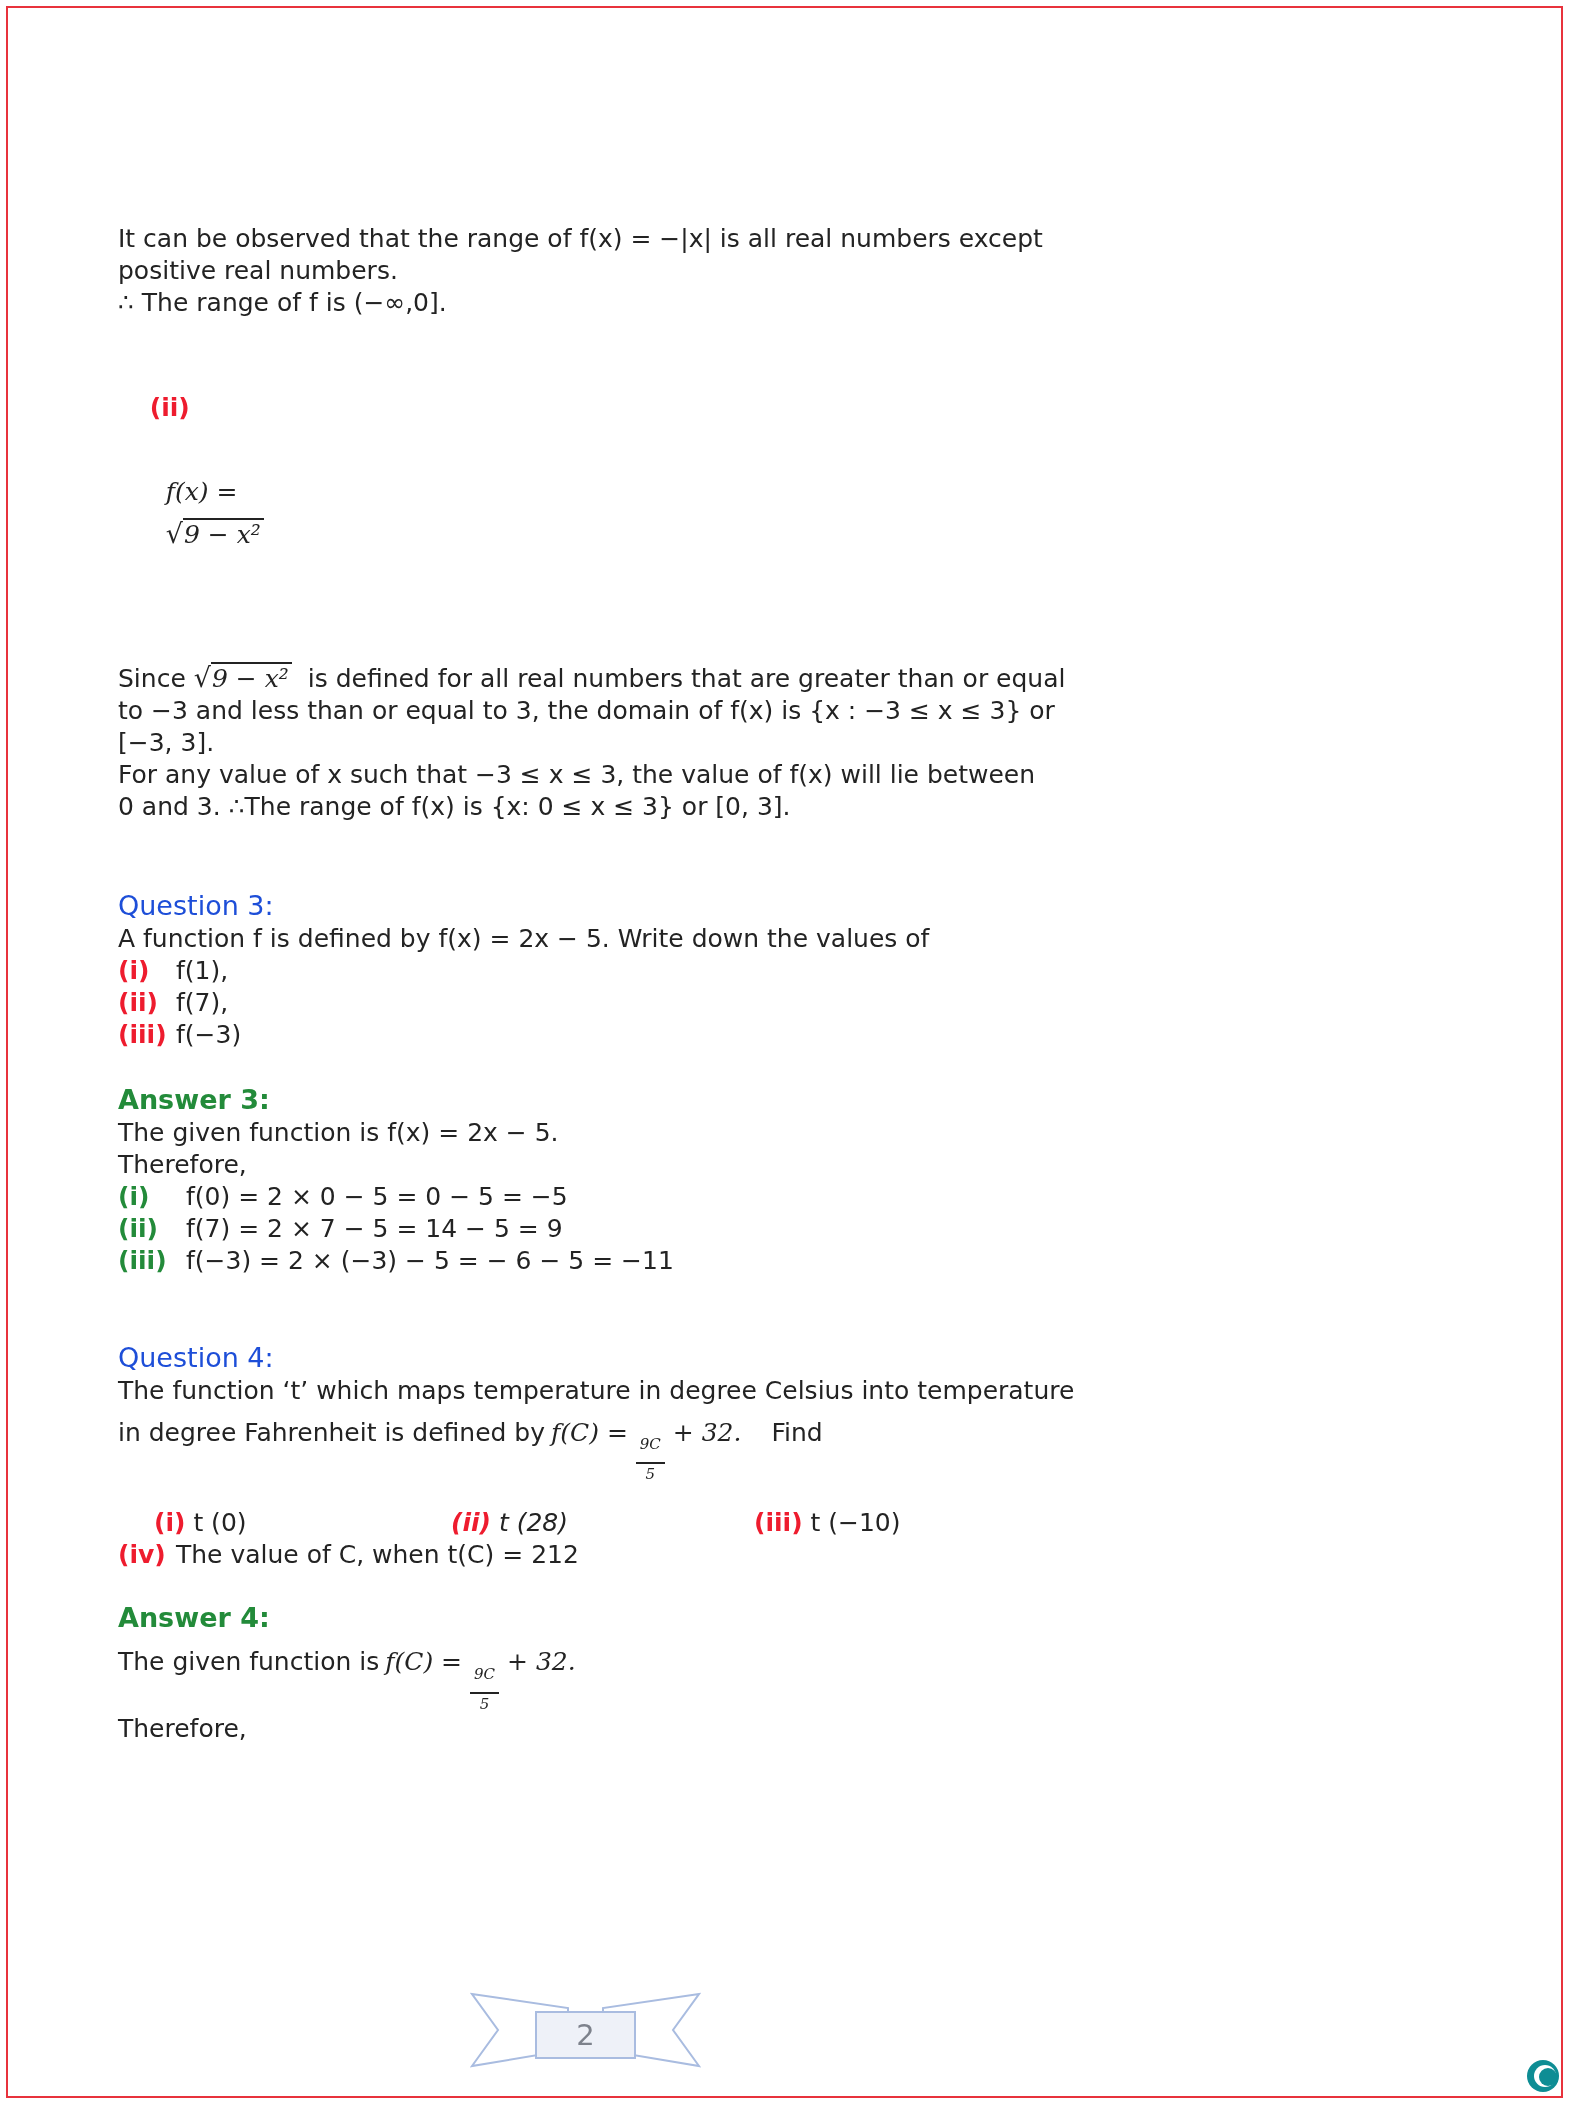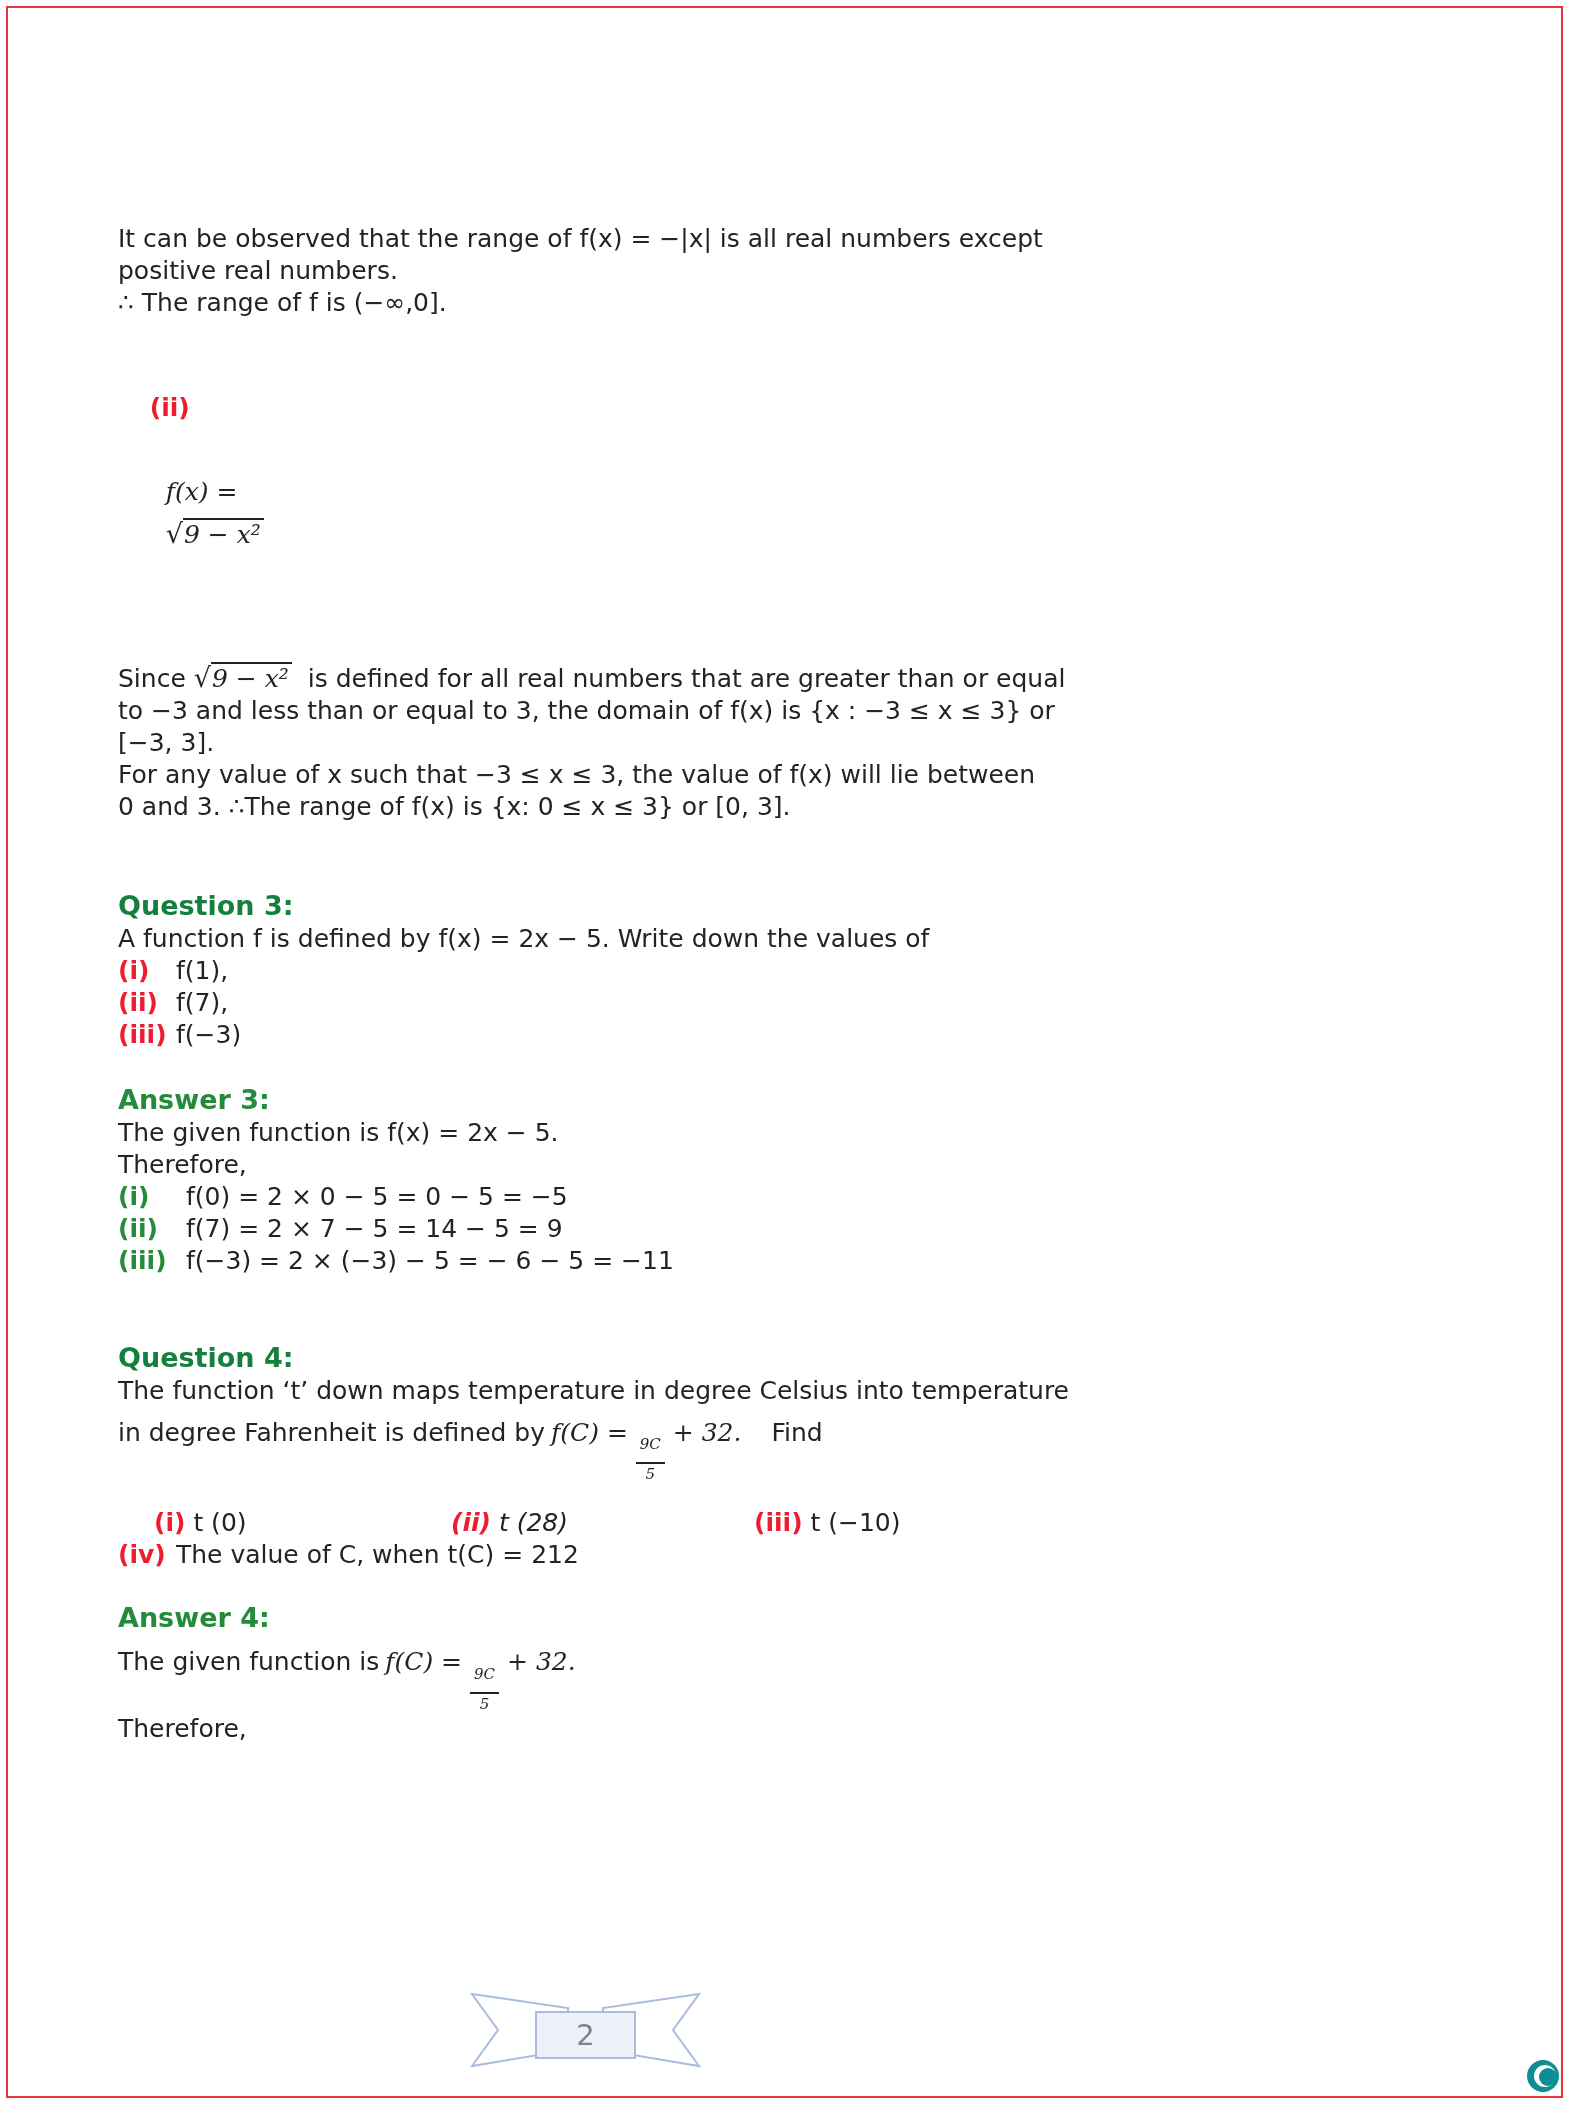--- a/index.html
+++ b/index.html
@@ -23,21 +23,21 @@
   .p { white-space:pre-wrap; }
   .line { white-space:pre-wrap; }
   .mt-p1   { margin-top:213px; }
   .mt-f2   { margin-top:26px; line-height:42px; }
   .mt-since{ margin-top:22px; }
   .mt-q3h  { margin-top:66px; }
   .mt-a3h  { margin-top:32px; }
   .mt-q4h  { margin-top:64px; }
   .mt-row4 { margin-top:24px; }
   .mt-a4h  { margin-top:30px; }
-  .qhead { color:#15803d; font-weight:bold; font-size:27px; line-height:34px; }
+  .qhead { color:#1d4ed8; font-weight:normal; font-size:27px; line-height:34px; }
   .ahead { color:#238b3a; font-weight:bold; font-size:27px; line-height:34px; }
   .marker { font-weight:bold; display:inline-block; }
   .red   { color:#ee1c2e; }
   .green { color:#238b3a; }
   .mk-q3 { min-width:58px; }
   .mk-a3 { min-width:68px; }
   .mk-iv { min-width:58px; }
   .math {
     font-family:"DejaVu Serif", serif;
     font-style:italic;
@@ -121,21 +121,21 @@
   <div class="item"><span class="marker red mk-q3">(iii)</span><span>f(−3)</span></div>
 
   <h2 class="ahead mt-a3h">Answer 3:</h2>
   <p class="p">The given function is f(x) = 2x − 5.</p>
   <p class="p">Therefore,</p>
   <div class="item"><span class="marker green mk-a3">(i)</span><span>f(0) = 2 × 0 − 5 = 0 − 5 = −5</span></div>
   <div class="item"><span class="marker green mk-a3">(ii)</span><span>f(7) = 2 × 7 − 5 = 14 − 5 = 9</span></div>
   <div class="item"><span class="marker green mk-a3">(iii)</span><span>f(−3) = 2 × (−3) − 5 = − 6 − 5 = −11</span></div>
 
   <h2 class="qhead mt-q4h">Question 4:</h2>
-  <p class="p">The function ‘t’ down maps temperature in degree Celsius into temperature</p>
+  <p class="p">The function ‘t’ which maps temperature in degree Celsius into temperature</p>
   <div class="line tall"><span>in degree Fahrenheit is defined by</span><span class="math fm"><span>f(C) =</span> <span class="frac"><span class="num">9C</span><span class="den">5</span></span> <span>+ 32.</span></span><span class="find">Find</span></div>
 
   <div class="row4 mt-row4">
     <span class="cell c1"><span class="marker red">(i)</span> <span>t (0)</span></span><span class="cell c2"><span class="marker red">(ii)</span> <span>t (28)</span></span><span class="cell c3"><span class="marker red">(iii)</span> <span>t (−10)</span></span>
   </div>
   <div class="item"><span class="marker red mk-iv">(iv)</span><span>The value of C, when t(C) = 212</span></div>
 
   <h2 class="ahead mt-a4h">Answer 4:</h2>
   <div class="line tall-a4"><span>The given function is</span><span class="math fm"><span>f(C) =</span> <span class="frac"><span class="num">9C</span><span class="den">5</span></span> <span>+ 32.</span></span></div>
   <p class="p">Therefore,</p>

